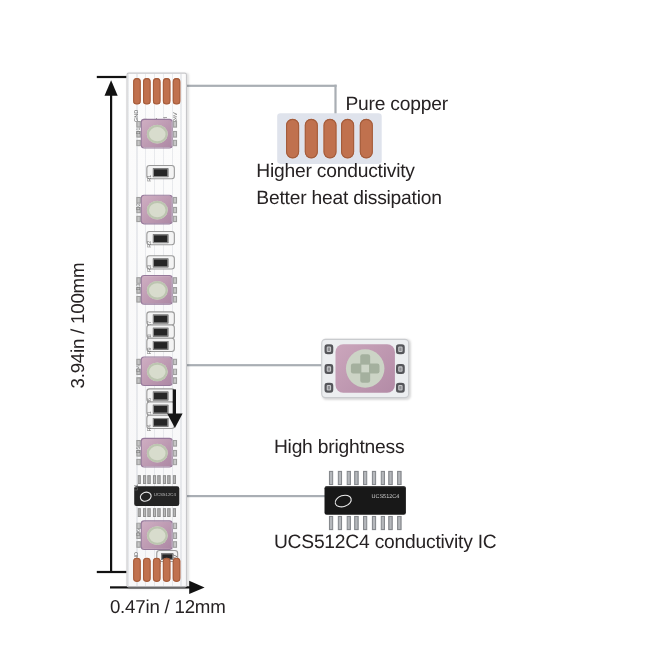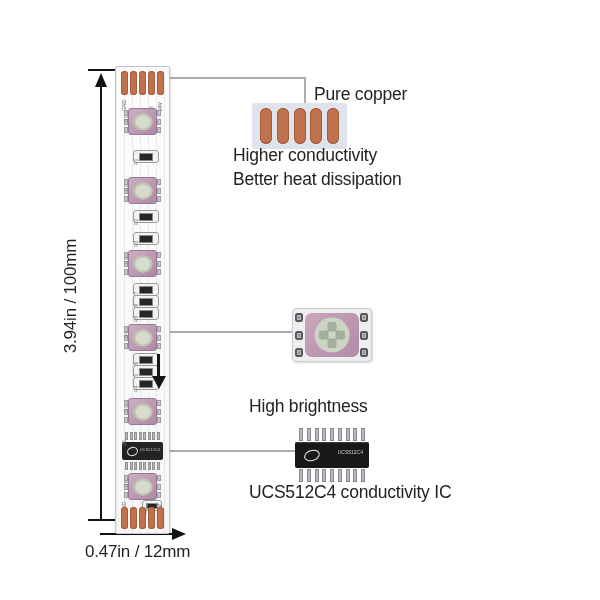--- a/index.html
+++ b/index.html
@@ -18,21 +18,21 @@
   .dim-cap-bottom{top:519px;}
   .arrow-up{left:95px;top:73px;width:0;height:0;
     border-left:6px solid transparent;border-right:6px solid transparent;
     border-bottom:14px solid #121212;}
   .dim-v-label{left:-28px;top:285px;width:200px;height:22px;text-align:center;
     transform:rotate(-90deg);font-size:17px;}
   .dim-h-line{left:100px;top:533px;width:74px;height:2px;}
   .arrow-right{left:172px;top:528px;width:0;height:0;
     border-top:6px solid transparent;border-bottom:6px solid transparent;
     border-left:14px solid #121212;}
-  .dim-h-label{left:85px;top:542px;width:135px;font-size:17px;}
+  .dim-h-label{left:85px;top:542px;width:135px;text-align:center;font-size:17px;}
 
   
   .conn{background:#a9aeb4;}
 
   
   .strip{
     left:115px;top:66px;width:53px;height:466px;
     background:
       repeating-linear-gradient(90deg, rgba(185,190,200,.28) 0 1px, transparent 1px 8px),
       linear-gradient(#fcfcfc,#f7f7f8);

